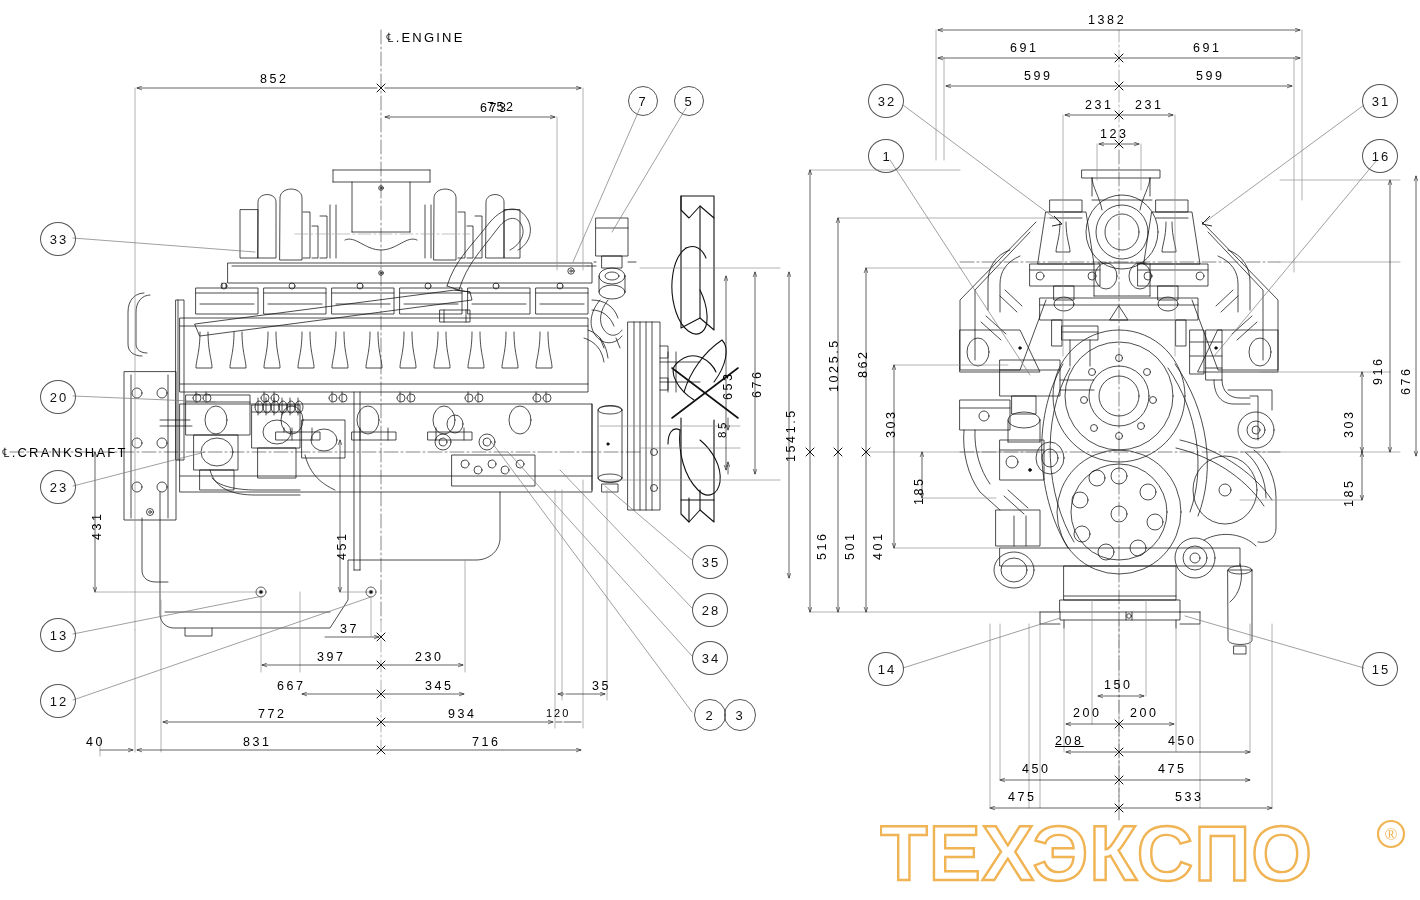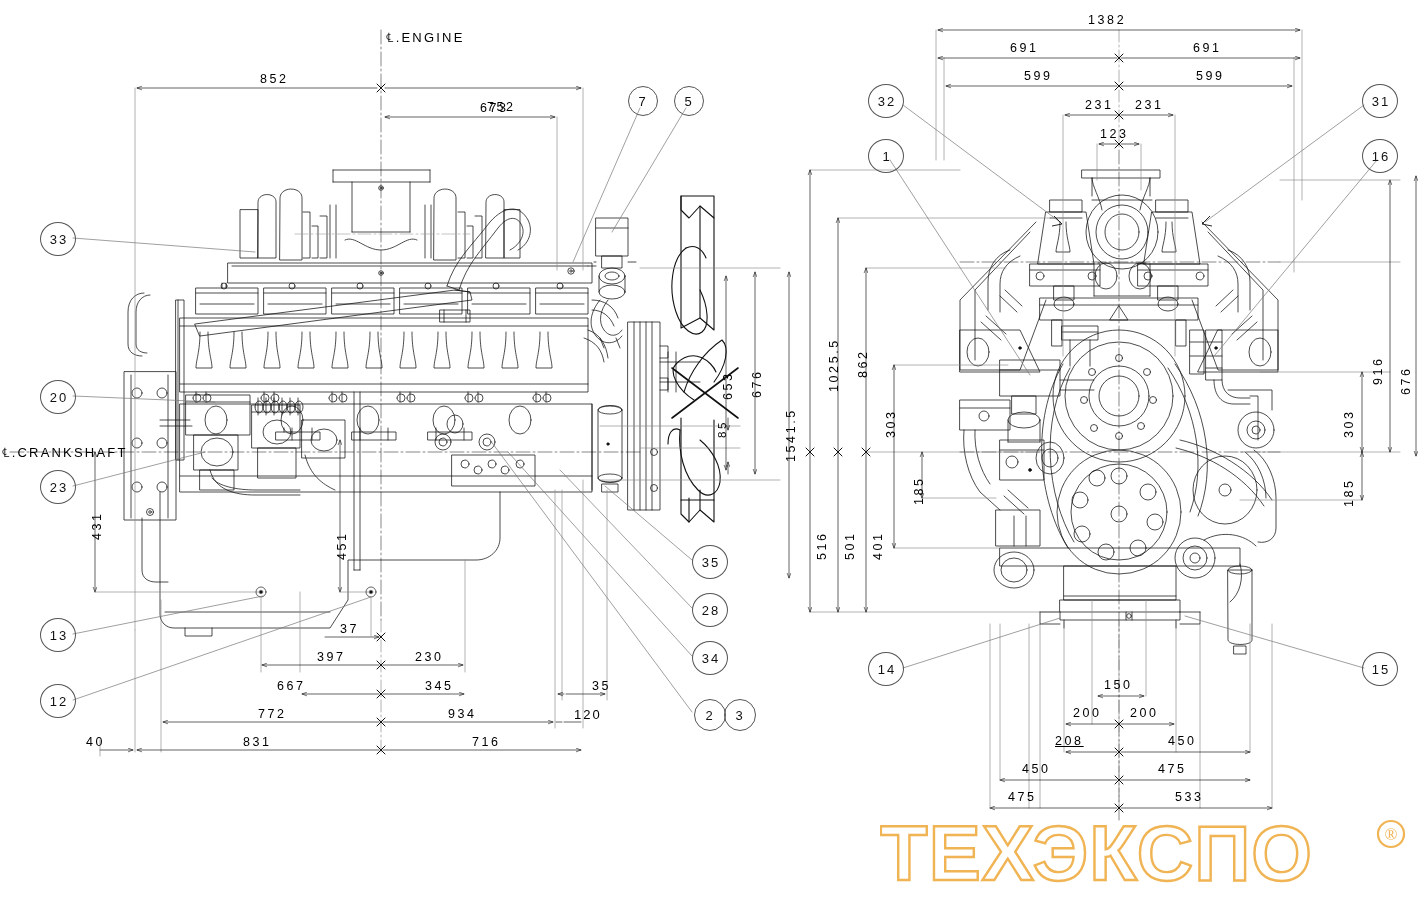--- a/index.html
+++ b/index.html
@@ -682,21 +682,21 @@
 <div class="dimtxt" style="left:260px;top:72px;">852</div>
 <div class="dimtxt" style="left:487px;top:72px;margin-top:28px;">752</div>
 <div class="dimtxt" style="left:480px;top:101px;">673</div>
 <div class="dimtxt" style="left:340px;top:622px;">37</div>
 <div class="dimtxt" style="left:317px;top:650px;">397</div>
 <div class="dimtxt" style="left:415px;top:650px;">230</div>
 <div class="dimtxt" style="left:277px;top:679px;">667</div>
 <div class="dimtxt" style="left:425px;top:679px;">345</div>
 <div class="dimtxt" style="left:258px;top:707px;">772</div>
 <div class="dimtxt" style="left:448px;top:707px;">934</div>
-<div class="dimtxt" style="left:574px;top:707px;font-size:13px;letter-spacing:2px;">120</div>
+<div class="dimtxt" style="left:546px;top:707px;font-size:11px;letter-spacing:2px;">120</div>
 <div class="dimtxt" style="left:592px;top:679px;">35</div>
 <div class="dimtxt" style="left:86px;top:735px;">40</div>
 <div class="dimtxt" style="left:243px;top:735px;">831</div>
 <div class="dimtxt" style="left:472px;top:735px;">716</div>
 
 <div class="dimtxt vert" style="left:90px;top:540px;transform:rotate(-90deg);">431</div>
 <div class="dimtxt vert" style="left:335px;top:560px;transform:rotate(-90deg);">451</div>
 <div class="dimtxt vert" style="left:721px;top:400px;transform:rotate(-90deg);">653</div>
 <div class="dimtxt vert" style="left:750px;top:398px;transform:rotate(-90deg);">676</div>
 <div class="dimtxt vert" style="left:716px;top:438px;transform:rotate(-90deg);font-size:11.5px;">85</div>

